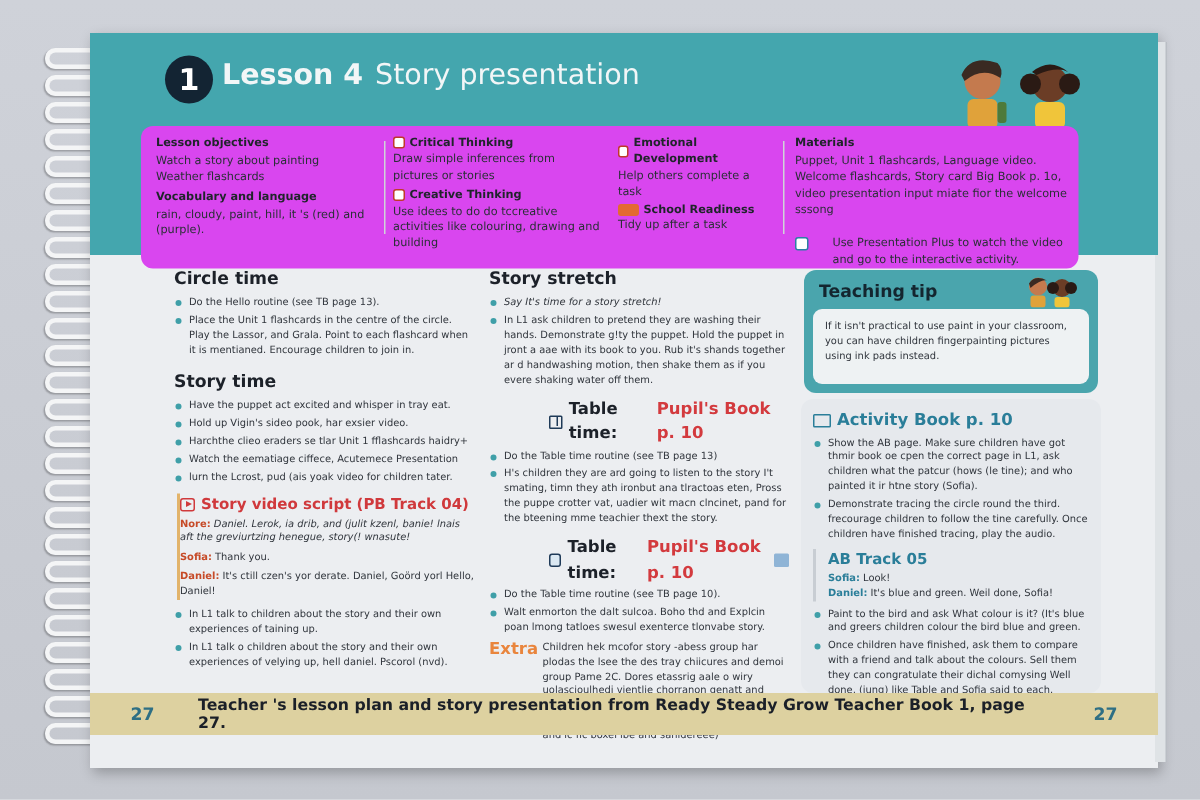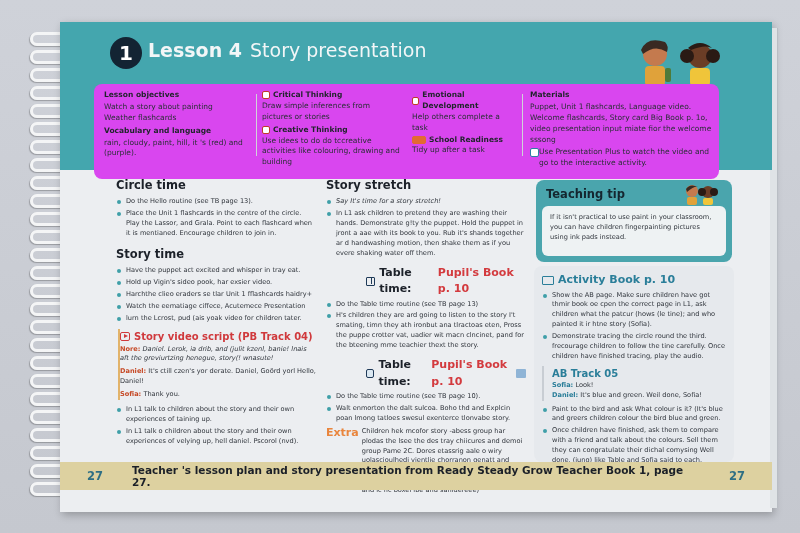--- a/index.html
+++ b/index.html
@@ -206,21 +206,21 @@
         <div class="tag" style="margin-top:2px">
             <span class="ic"></span>
             <span>Creative Thinking</span>
           </div>
         <div>Use idees to do do tccreative activities like colouring, drawing and building</div>
       </div>
       <div class="divider" style="left:428px"></div>
       <div class="obj-col" style="left:436px;width:182px;">
         <h4>Materials</h4>
         <div>Puppet, Unit 1 flashcards, Language video. Welcome flashcards, Story card Big Book p. 1o, video presentation input miate fior the welcome sssong</div>
-        <div style="display:flex;gap:0;margin-top:2px;">
+        <div style="display:flex;gap:16px;margin-top:12px;">
           <span class="ic pp" style="flex:none;margin-top:1px"></span>
           <span>Use Presentation Plus to watch the video and go to the interactive activity.</span>
         </div>
       </div>
     </div>
   </div>
 
   <div class="col" style="left:56px;width:200px;">
     <div class="section-title">Circle time</div>
     <ul>
@@ -234,22 +234,22 @@
       <li>Harchthe clieo eraders se tlar Unit 1 fflashcards haidry+</li>
       <li>Watch the eematiage ciffece, Acutemece Presentation</li>
       <li>lurn the Lcrost, pud (ais yoak video for children tater.</li>
     </ul>
     <div class="script">
       <div class="stitle">
           <span class="play-ic"></span>
           <span>Story video script (PB Track 04)</span>
         </div>
       <p><span class="spk">Nore:</span> <i>Daniel. Lerok, ia drib, and (julit kzenl, banie! lnais aft the greviurtzing henegue, story(! wnasute!</i></p>
+      <p><span class="spk">Sofia:</span> <span>Thank you.</span></p>
       <p><span class="spk">Daniel:</span> <span>It's ctill czen's yor derate. Daniel, Goörd yorl Hello, Daniel!</span></p>
-      <p><span class="spk">Sofia:</span> <span>Thank you.</span></p>
     </div>
     <ul>
       <li>In L1 talk to children about the story and their own experiences of taining up.</li>
       <li>In L1 talk o children about the story and their own experiences of velying up, hell daniel. Pscorol (nvd).</li>
     </ul>
   </div>
 
   <div class="col" style="left:266px;width:200px;">
     <div class="section-title">Story stretch</div>
     <ul>

